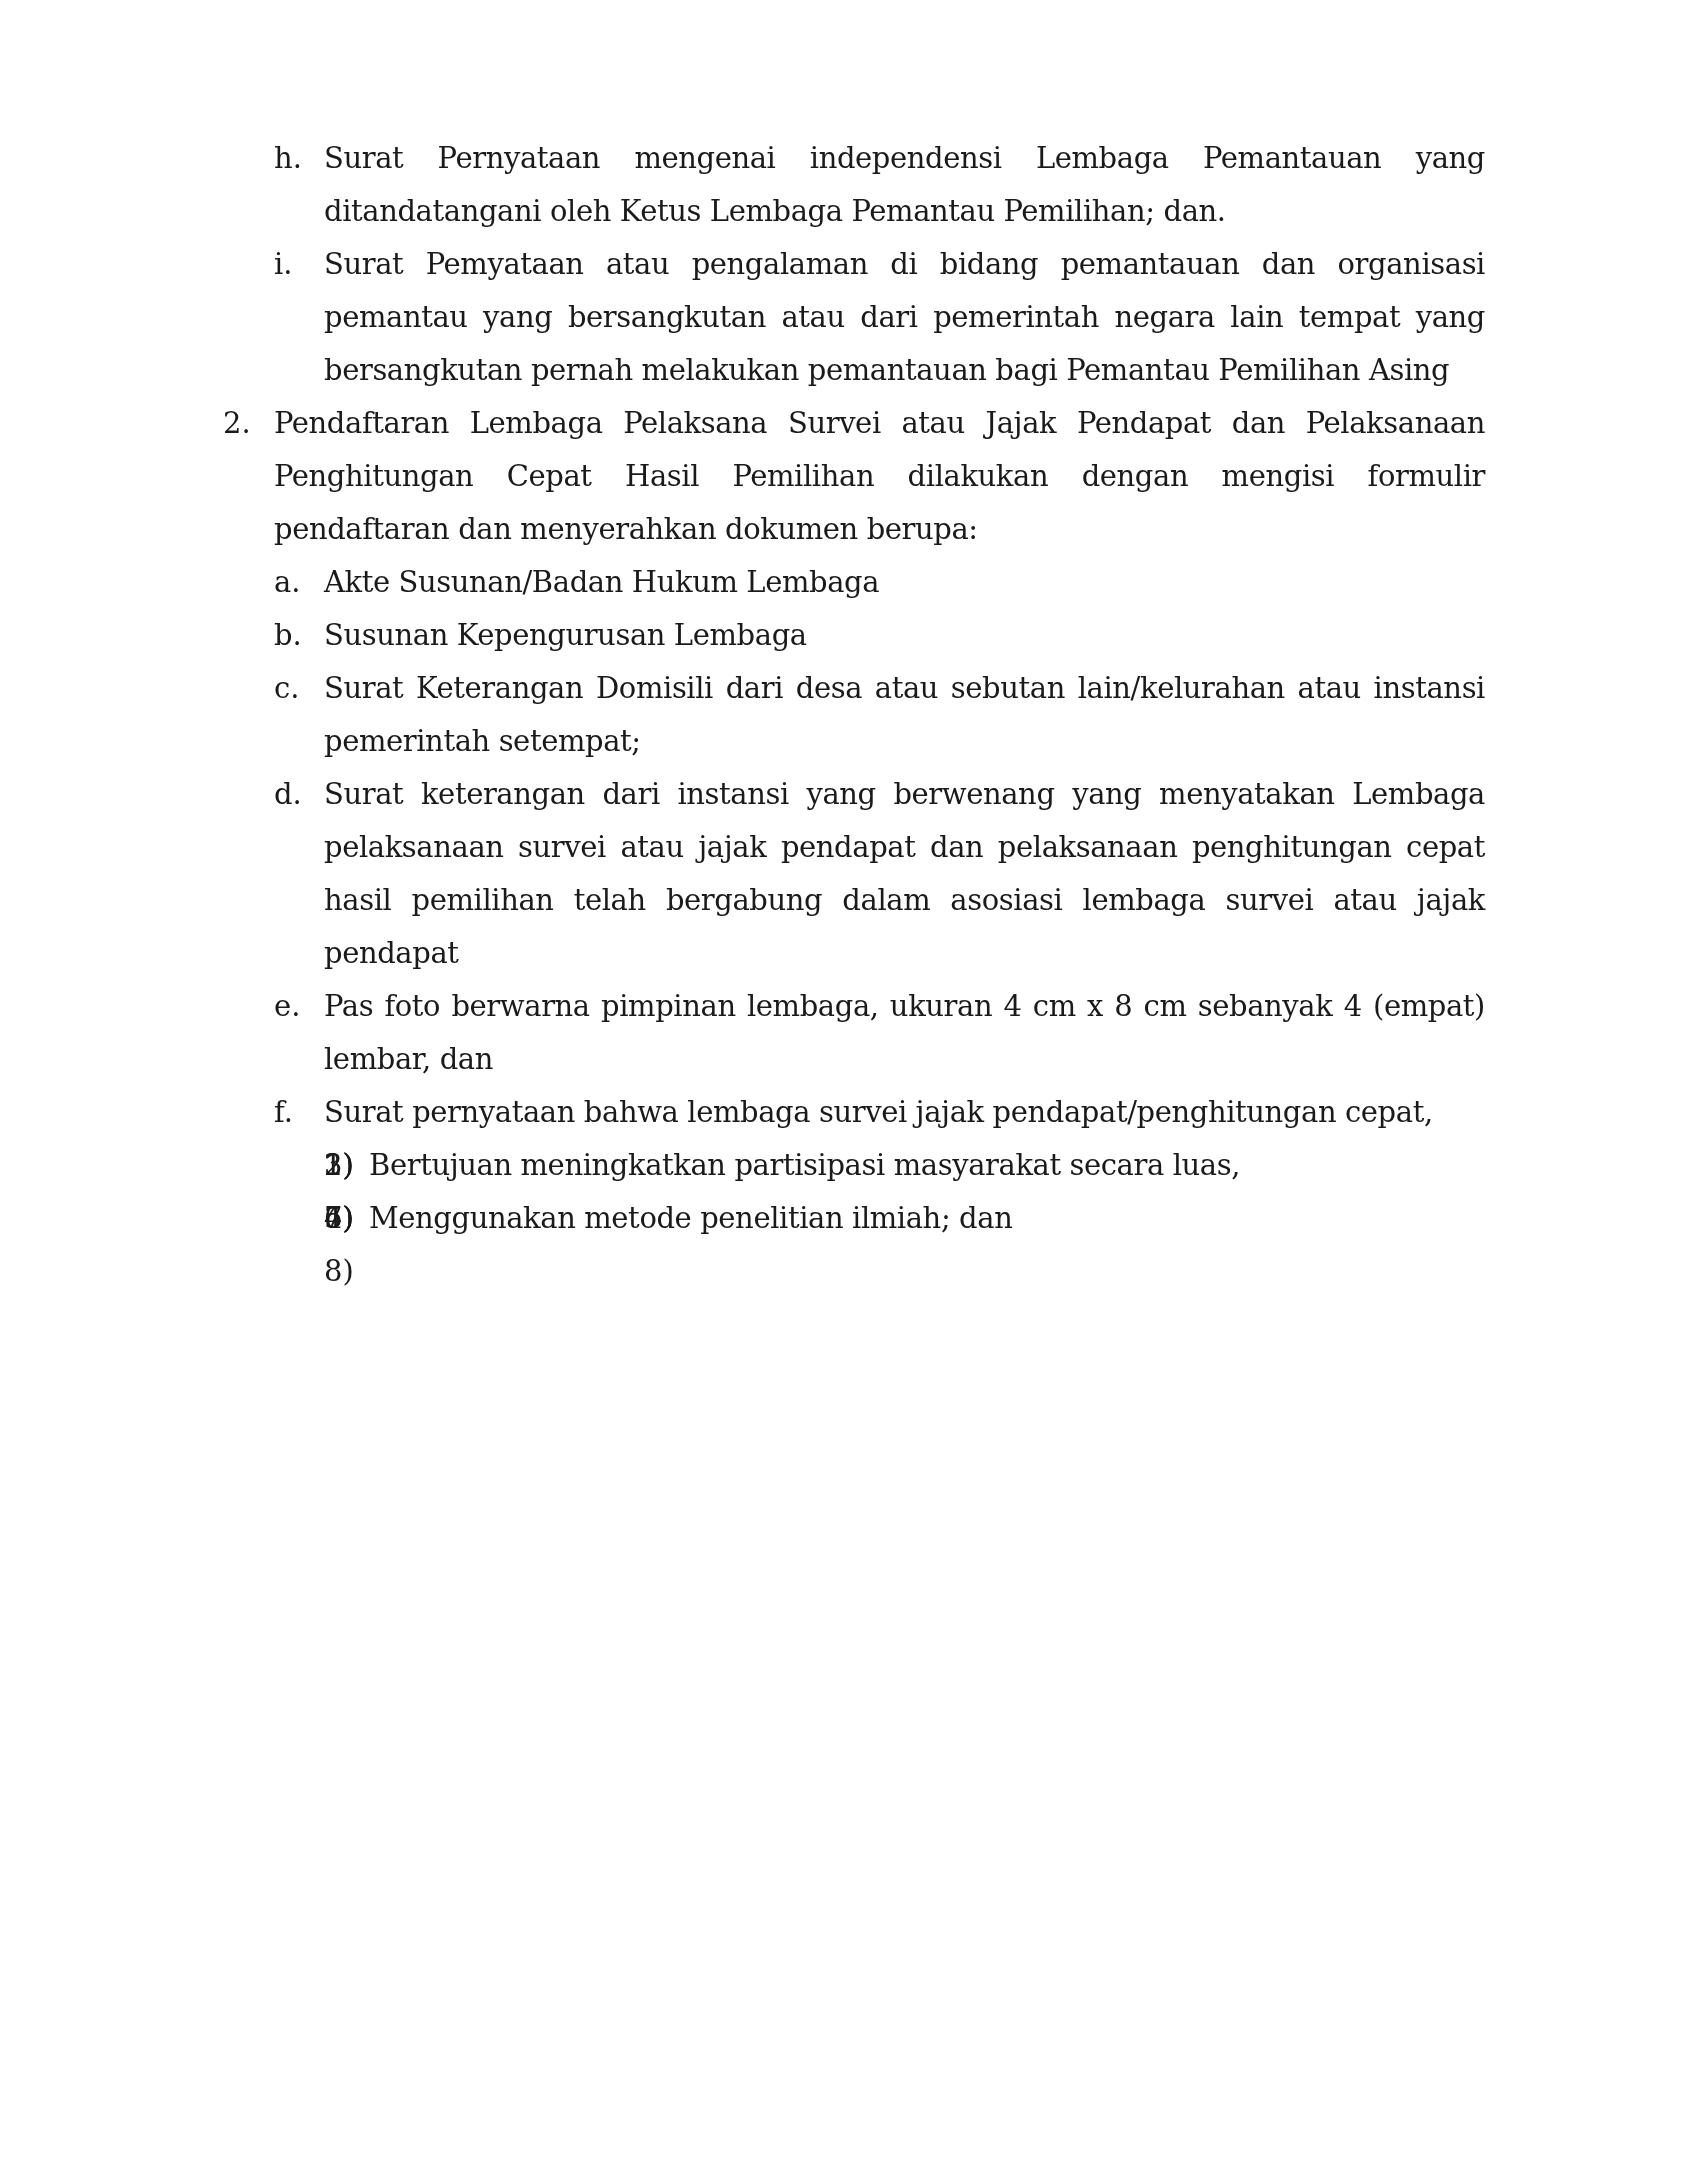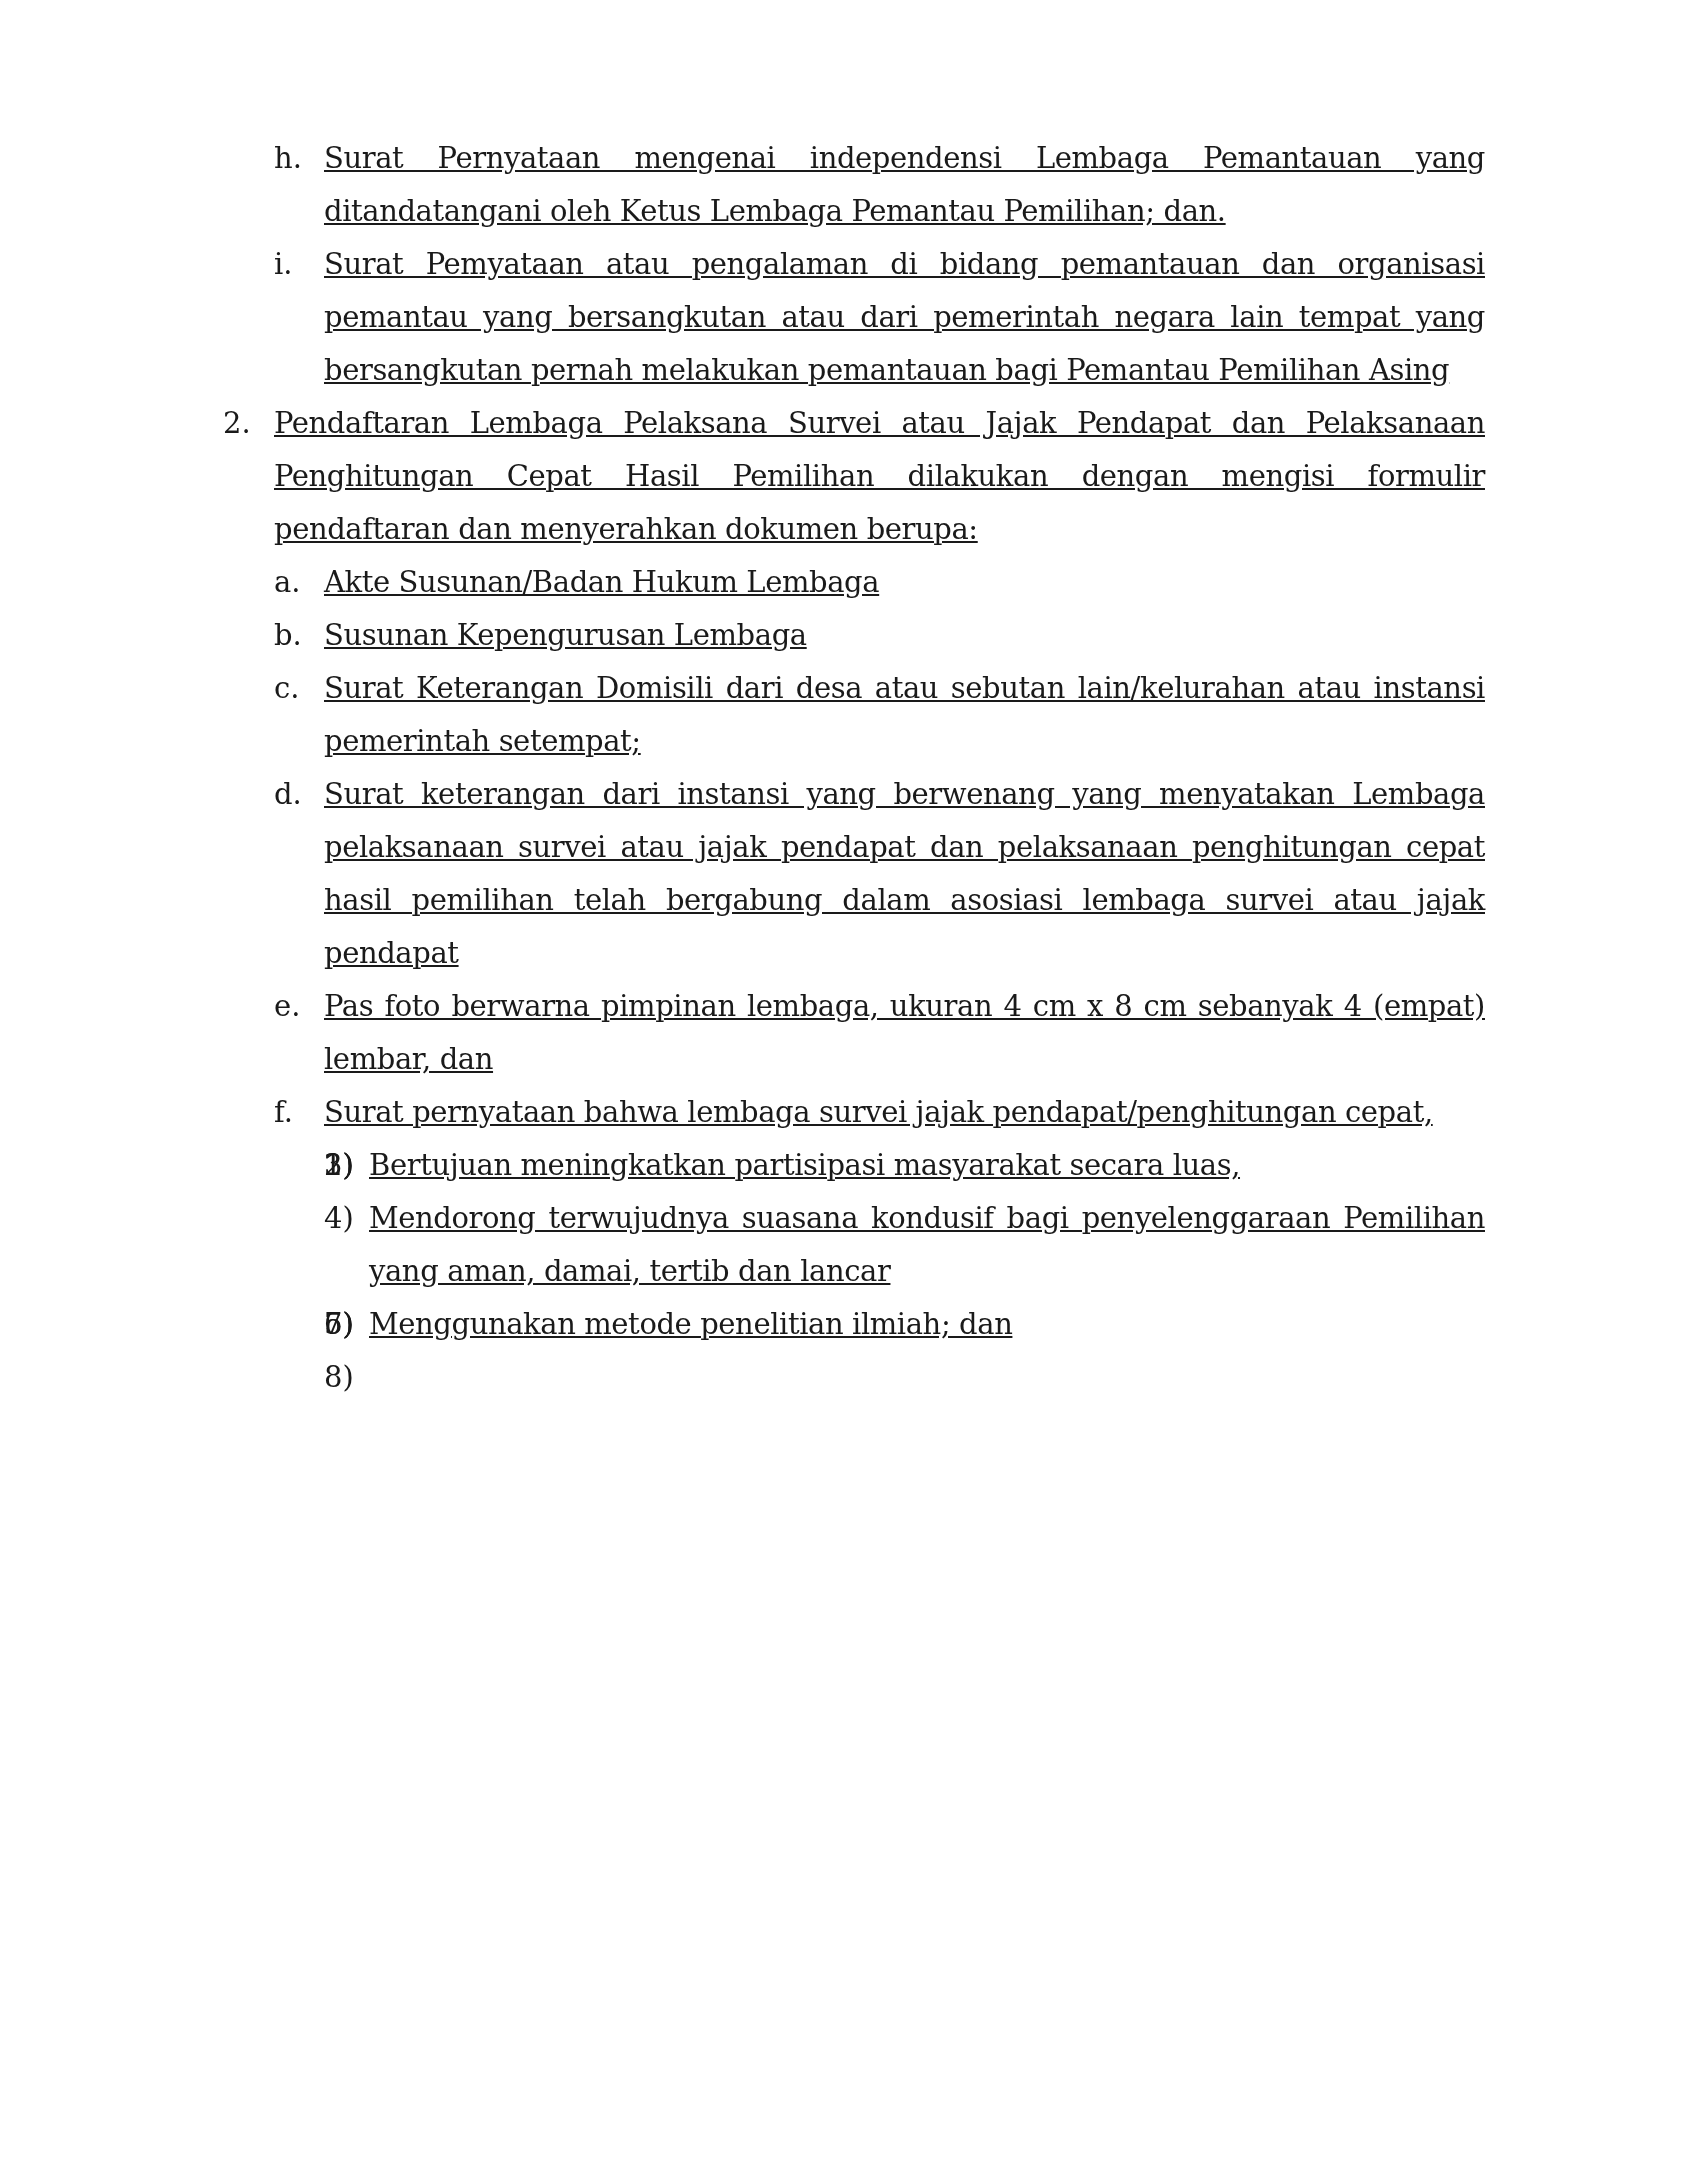--- a/index.html
+++ b/index.html
@@ -15,21 +15,21 @@
       line-height: 53px;
     }
     .item { position: relative; text-align: justify; text-align-last: left; }
     .lvl1 { padding-left: 51px; }
     .lvl2 { padding-left: 101px; }
     .lvl3 { padding-left: 146px; }
     .marker { position: absolute; top: 0; }
     .lvl1 > .marker { left: 0; }
     .lvl2 > .marker { left: 51px; }
     .lvl3 > .marker { left: 101px; }
-    .text { display: block; word-spacing: 0; letter-spacing: -0.4px; text-decoration: underline; }
+    .text { display: block; word-spacing: 0; letter-spacing: -0.4px; }
   </style>
 </head>
 <body>
 
 <div class="page">
   <div class="content">
 
     <div class="item lvl2">
       <span class="marker">h.</span>
       <span class="text">Surat Pernyataan mengenai independensi Lembaga Pemantauan yang ditandatangani oleh Ketus Lembaga Pemantau Pemilihan; dan.</span>
@@ -83,21 +83,20 @@
       <span class="marker">2)</span>
     </div>
 
     <div class="item lvl3">
       <span class="marker">3)</span>
       <span class="text">Bertujuan meningkatkan partisipasi masyarakat secara luas,</span>
     </div>
 
     <div class="item lvl3">
       <span class="marker">4)</span>
-      <span class="text">Mendorong terwujudnya suasana kondusif bagi penyelenggaraan Pemilihan yang aman, damai, tertib dan lancar</span>
     </div>
 
     <div class="item lvl3">
       <span class="marker">5)</span>
     </div>
 
     <div class="item lvl3">
       <span class="marker">6)</span>
     </div>
 

